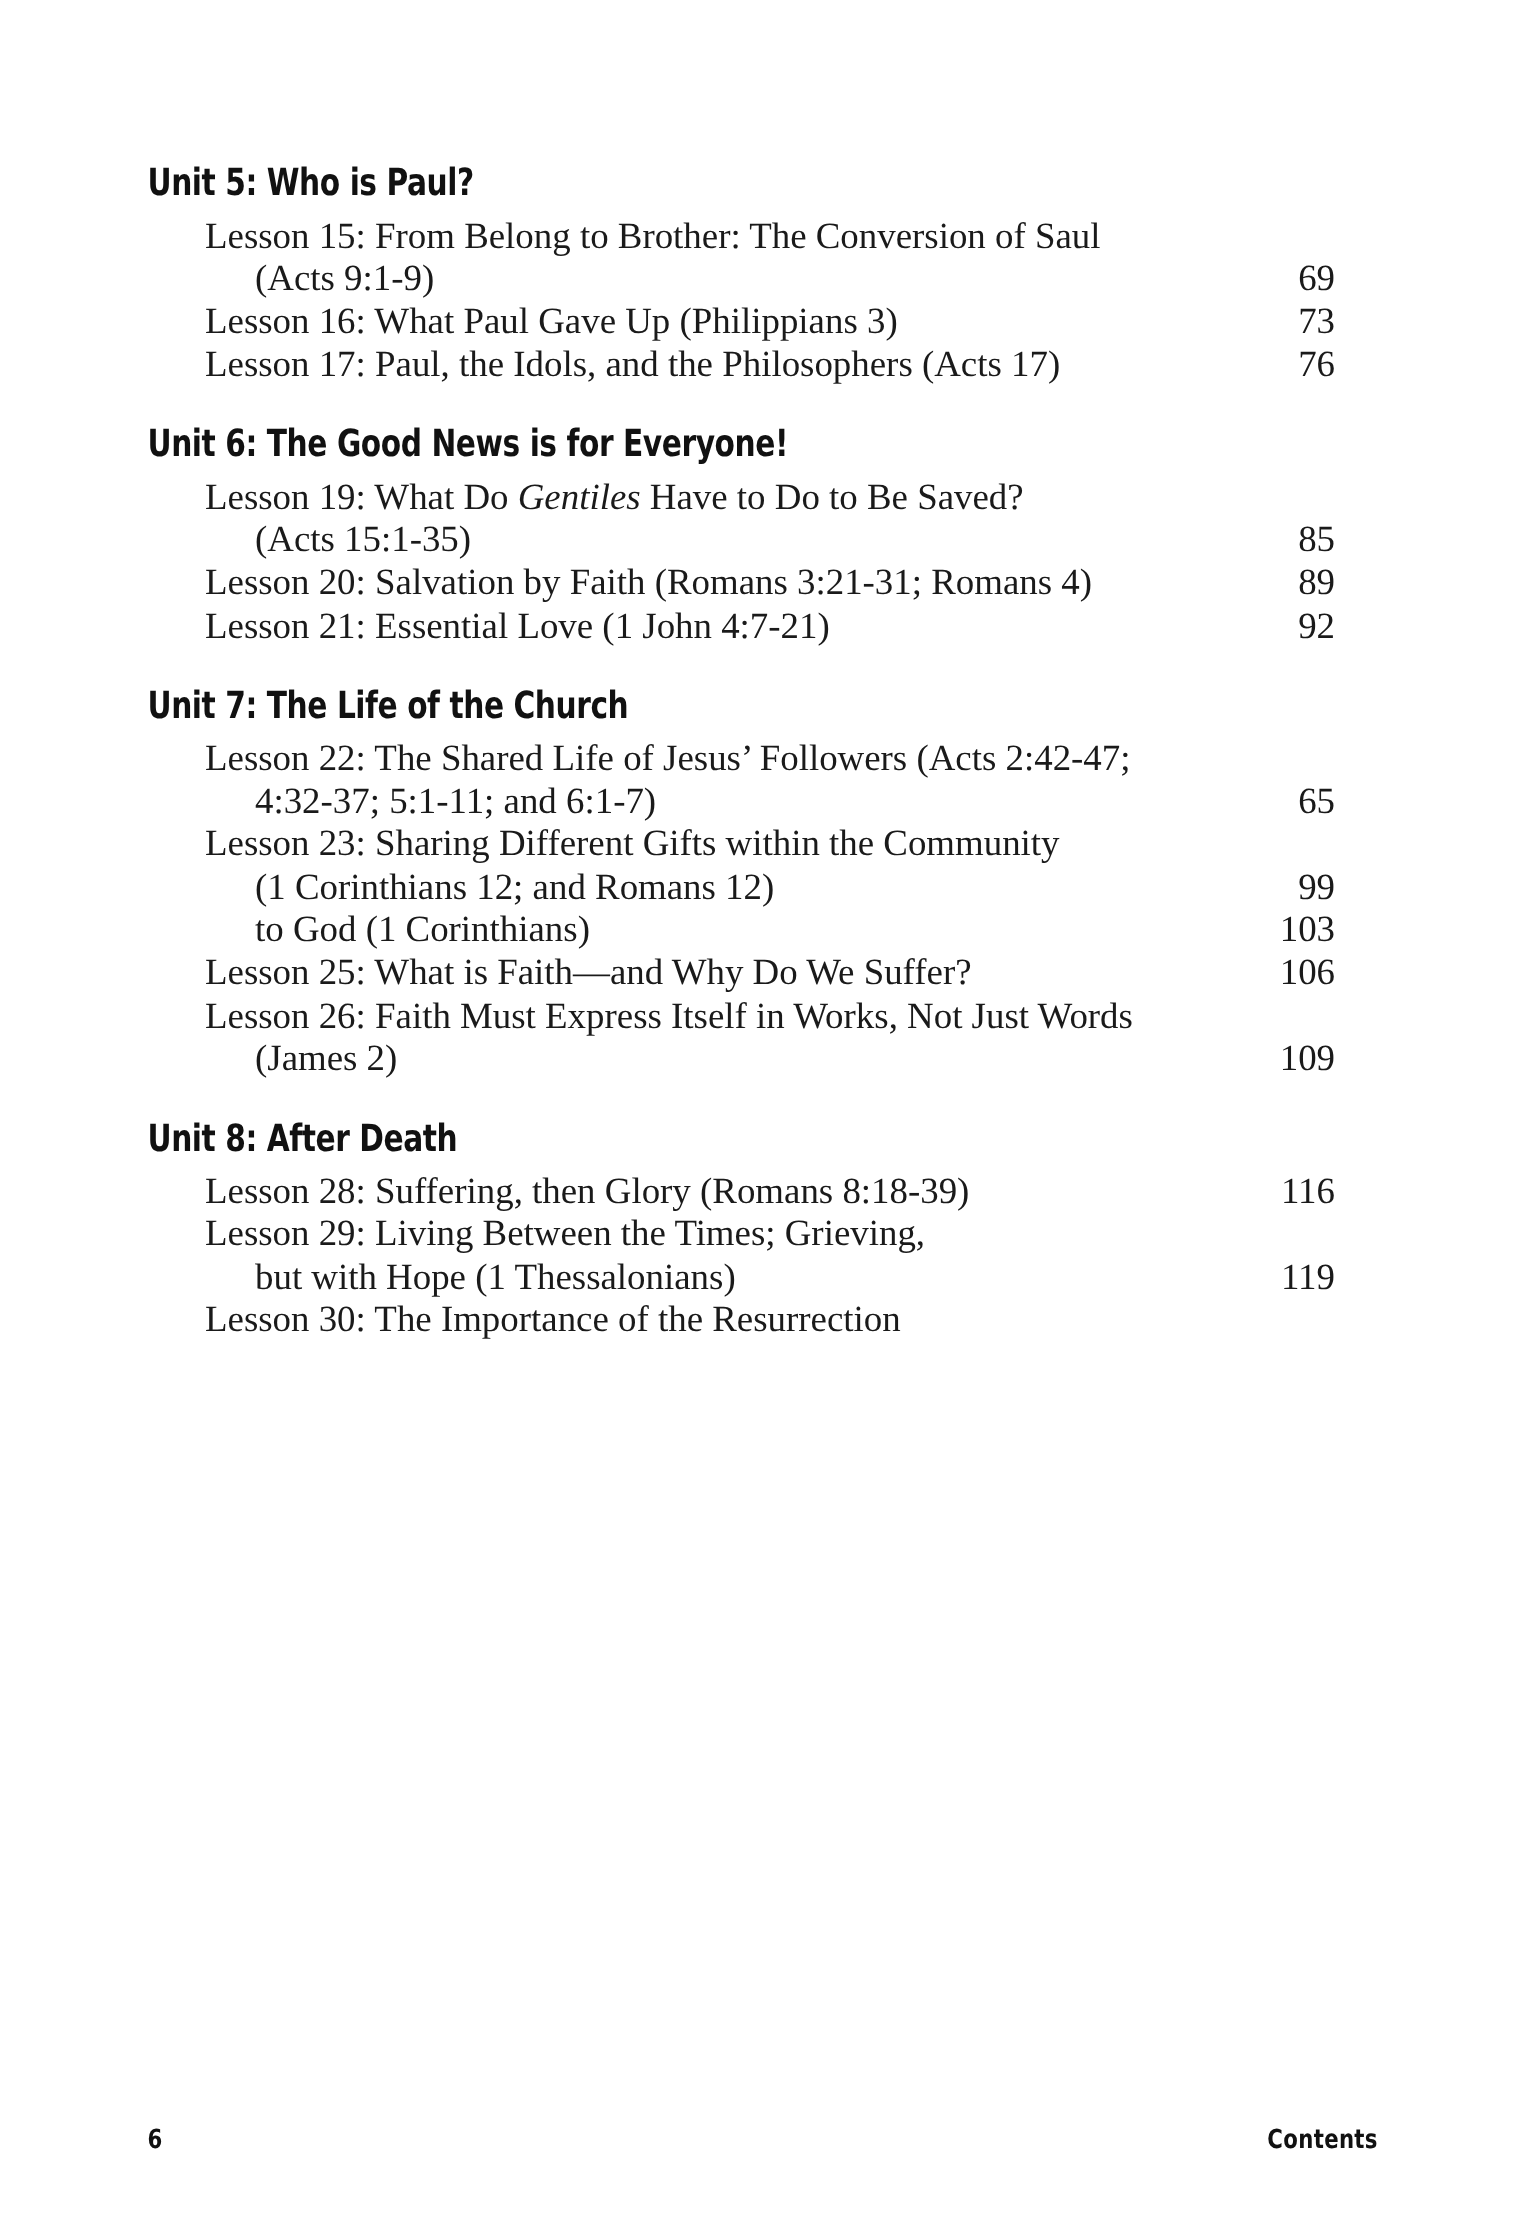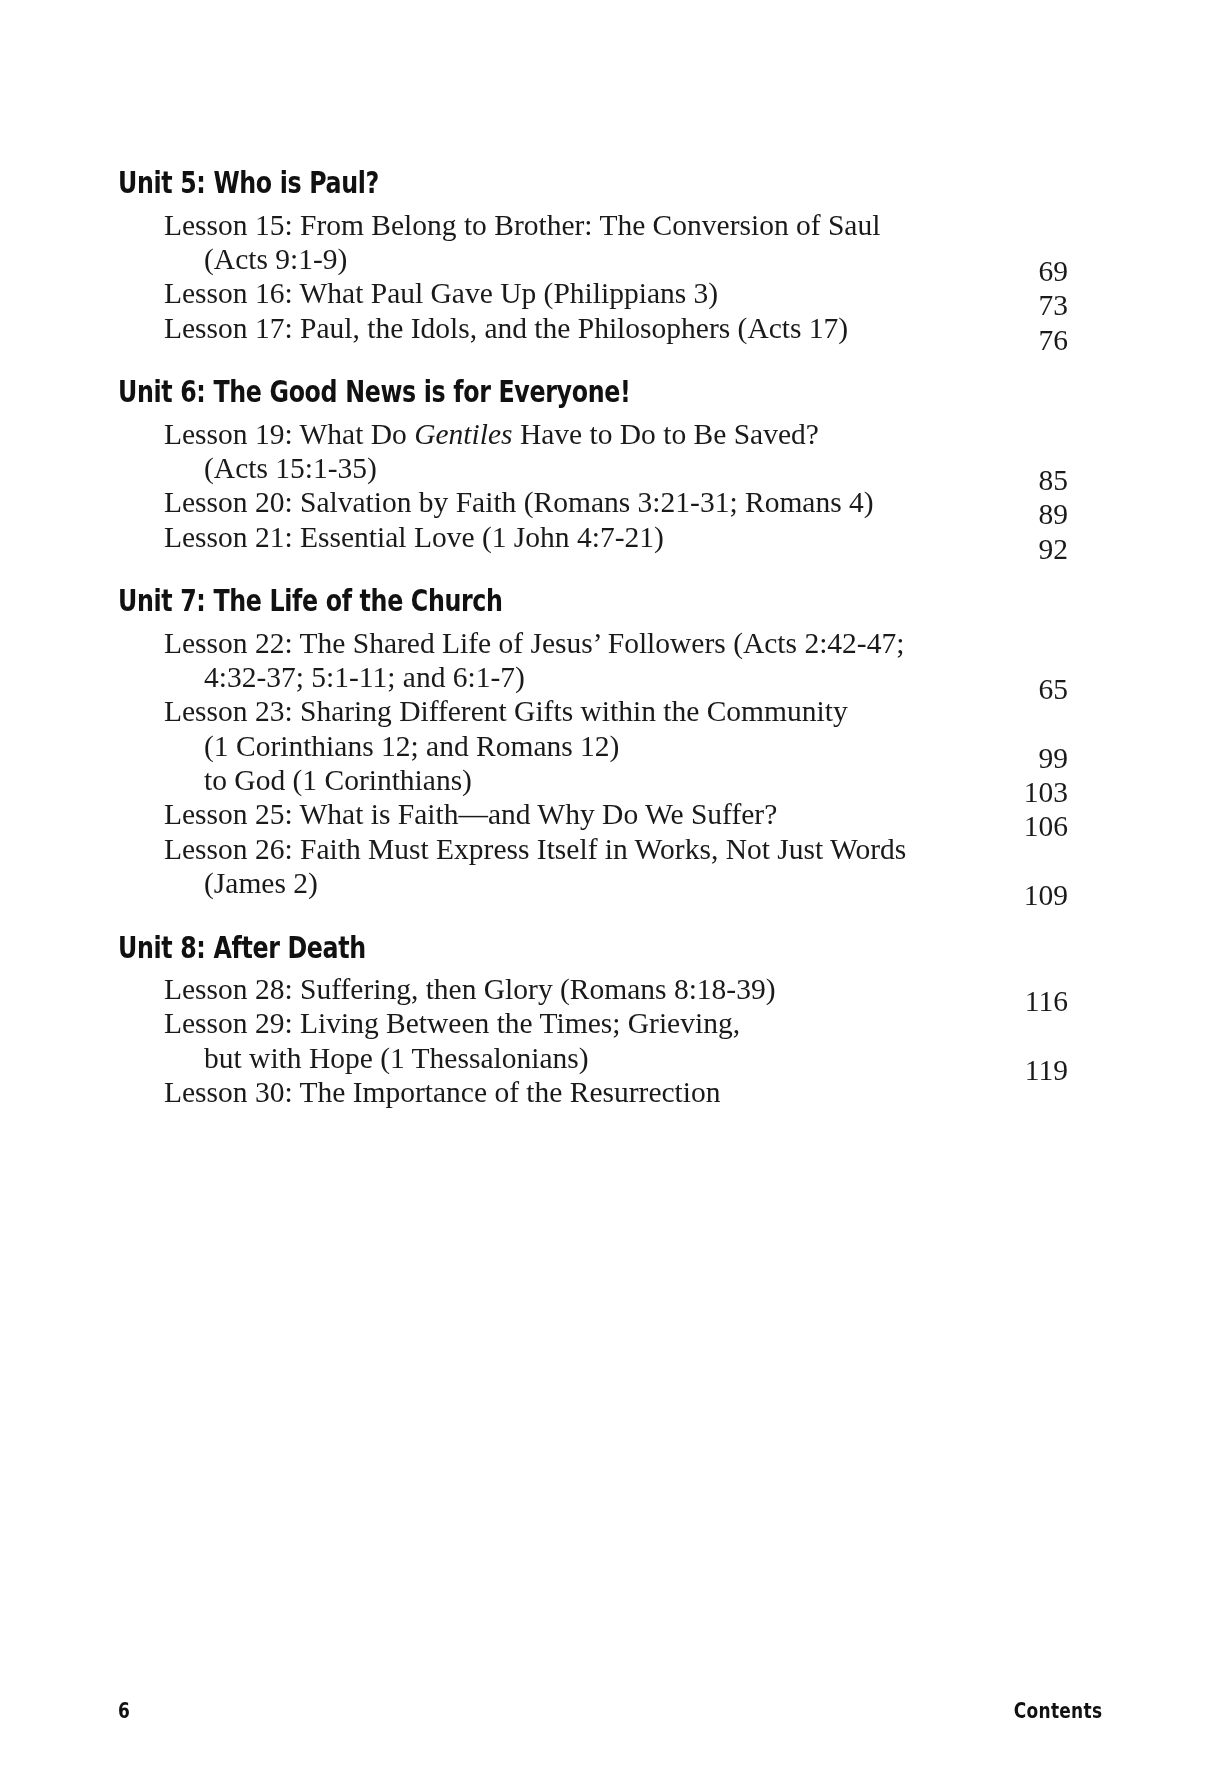--- a/index.html
+++ b/index.html
@@ -15,21 +15,20 @@
     margin: 0 auto;
     overflow: hidden;
     font-family: "Liberation Serif", "DejaVu Serif", serif;
     color: #1a1a1a;
   }
   .content {
     position: absolute;
     left: 118px;
     top: 130px;
     width: 950px;
-    margin-top: 36px;
   }
   .unit-title {
     font-family: "DejaVu Sans Condensed", "Liberation Sans Narrow", "Liberation Sans", sans-serif;
     font-weight: bold;
     font-size: 30px;
     letter-spacing: -0.4px;
     color: #111111;
     line-height: 1.12;
     transform: scaleX(0.88);
     transform-origin: left center;
@@ -56,21 +55,21 @@
     position: relative;
     display: block;
     white-space: nowrap;
   }
   .lesson-line.cont {
     padding-left: 40px;
   }
   .lesson-line .pg {
     position: absolute;
     right: 0;
-    top: 12px;
+    top: 0;
     width: 100px;
     text-align: right;
     font-size: 29.5px;
   }
   .lesson-line.cont .pg { right: 0; }
   em.it {
     font-style: italic;
   }
 
   

